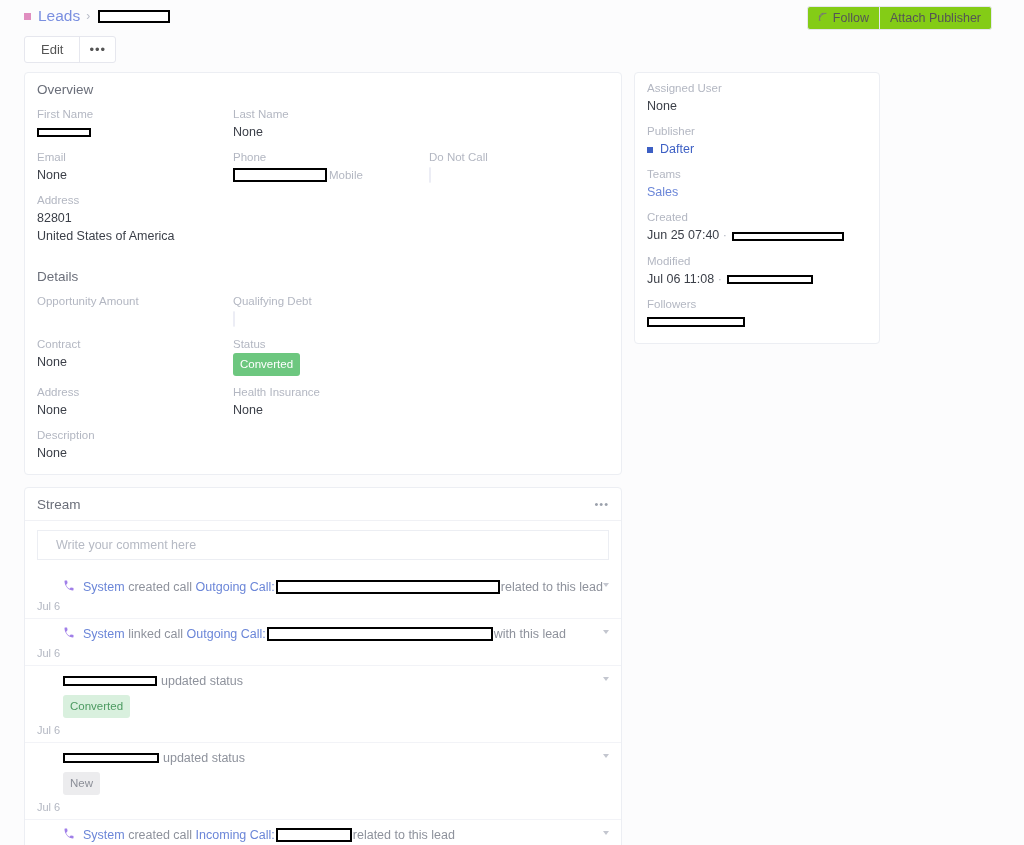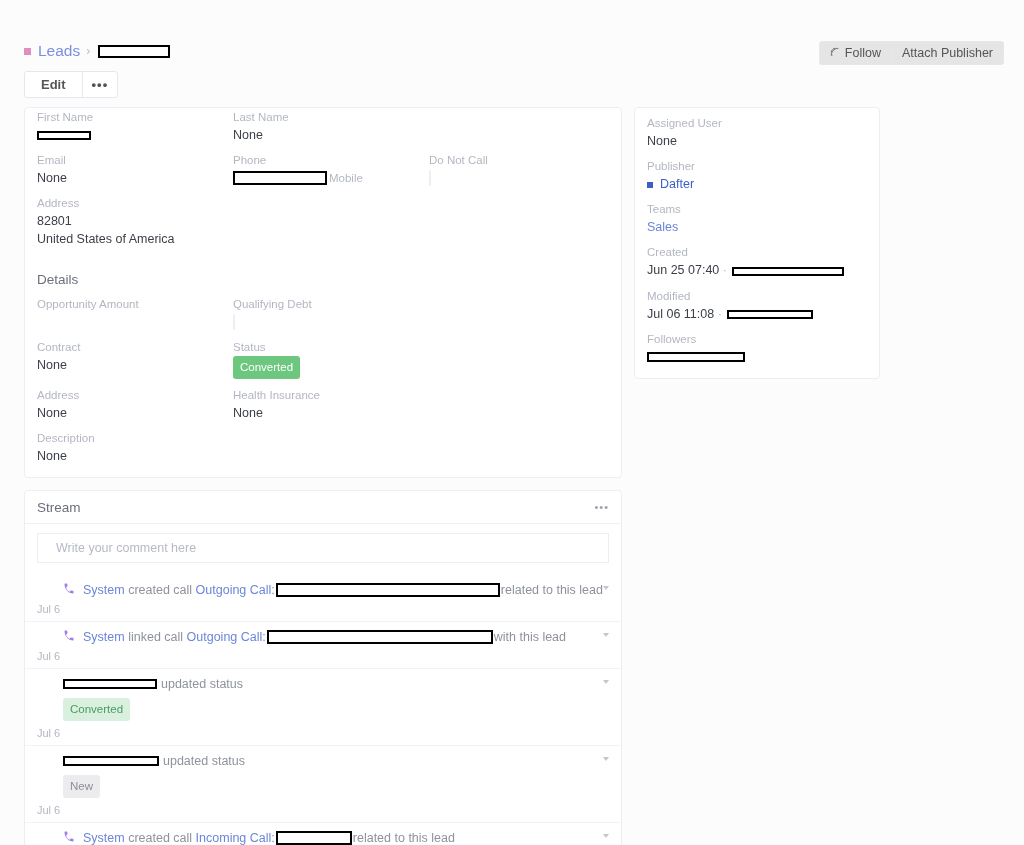--- a/index.html
+++ b/index.html
@@ -6,36 +6,36 @@
   html, body {
     width: 1024px; height: 845px;
     background: #fcfcfd;
     font-family: "Liberation Sans", sans-serif;
     color: #333;
     overflow: hidden;
   }
   .redact { display:inline-block; vertical-align:middle; background:#fff; border:2.5px solid #000; }
 
   
-  .topbar { position:relative; height:36px;margin-top:35px; }
+  .topbar { position:relative; height:36px; }
   .breadcrumb { position:absolute; left:24px; top:7px; display:flex; align-items:center; font-size:15.5px; }
   .sq { width:7px; height:7px; display:inline-block; margin-right:7px; }
   .sq.pink { background:#e08ec0; }
   .sq.blue { background:#3c5fc4; width:6px; height:6px; }
   .bc-link { color:#7a8fe0; font-size:15.5px; }
   .bc-sep { color:#b8bcc8; margin:0 6px; font-size:12px; }
   .bc-title { width:72px; height:13px; margin-left:2px; }
 
-  .topbtns { position:absolute; right:20px; top:6px; display:flex;
-             border:1px solid #e6e7ee; border-radius:3px; overflow:hidden; background:#e5e5e5; }
+  .topbtns { position:absolute; right:32px; top:6px; display:flex;
+             border:1px solid #e6e7ee; border-radius:3px; overflow:hidden; background:#84cc16; }
   .topbtns > div { padding:4px 10px; font-size:12.5px; color:#555; display:flex; align-items:center; gap:5px; }
   .topbtns > div + div { border-left:1px solid #e6e7ee; }
 
   
-  .actionrow { padding:0 0 0 24px;font-weight:bold; }
+  .actionrow { padding:0 0 0 24px; }
   .btngroup { display:inline-flex; border:1px solid #e6e7ee; border-radius:3px; background:#fff; overflow:hidden; }
   .btngroup .b { padding:5px 16px; font-size:13px; color:#555; }
   .btngroup .b + .b { border-left:1px solid #e6e7ee; padding:5px 9px; }
   .dots { letter-spacing:1px; color:#888; font-size:11px; }
 
   
   .wrap { display:flex; gap:12px; padding:9px 24px 0 24px; align-items:flex-start; }
   .col-main { width:598px; }
   .col-side { width:246px; }
 
@@ -116,20 +116,23 @@
     <div class="b dots">•••</div>
   </div>
 </div>
 
 <div class="wrap">
 
   <div class="col-main">
 
     <div class="panel">
 
+      <div class="sechead">
+        <span>Overview</span>
+      </div>
       <div class="fields">
         <div class="frow">
           <div class="fcell">
             <div class="flabel">First Name</div>
             <div class="fval"><span class="redact" style="width:54px;height:9px;"></span></div>
           </div>
           <div class="fcell">
             <div class="flabel">Last Name</div>
             <div class="fval">None</div>
           </div>

